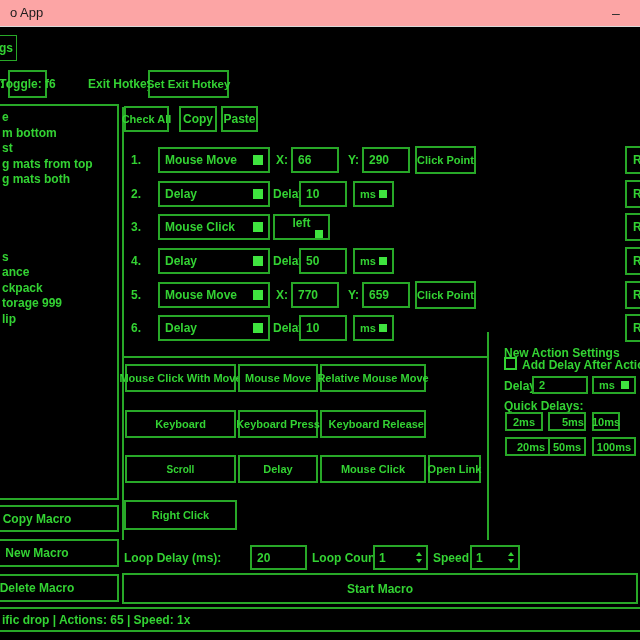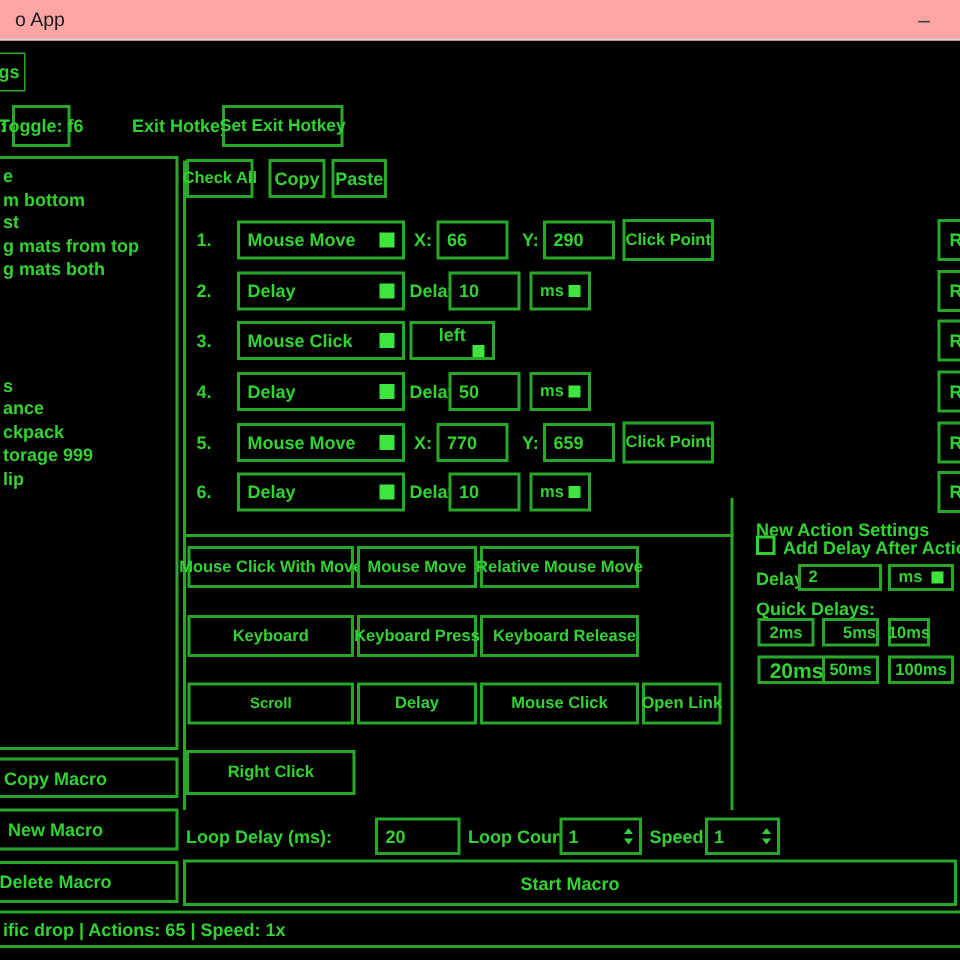--- a/index.html
+++ b/index.html
@@ -257,21 +257,21 @@
   <div class="lbl" style="left:504px;top:399px;">Quick Delays:</div>
   <div class="btn" style="left:505px;top:412px;width:38px;height:19px;font-size:11px;">
     <span>2ms</span>
   </div>
   <div class="btn" style="left:548px;top:412px;width:38px;height:19px;font-size:11px;justify-content:flex-end;">
     <span>5ms</span>
   </div>
   <div class="btn" style="left:592px;top:412px;width:28px;height:19px;font-size:11px;">
     <span>10ms</span>
   </div>
-  <div class="btn" style="left:505px;top:437px;width:52px;height:19px;font-size:14px;">
+  <div class="btn" style="left:505px;top:437px;width:52px;height:19px;font-size:11px;">
     <span>20ms</span>
   </div>
   <div class="btn" style="left:548px;top:437px;width:38px;height:19px;font-size:11px;">
     <span>50ms</span>
   </div>
   <div class="btn" style="left:592px;top:437px;width:44px;height:19px;font-size:11px;">
     <span>100ms</span>
   </div>
 
   <div class="btn" style="left:-45px;top:505px;width:164px;height:27px;">

